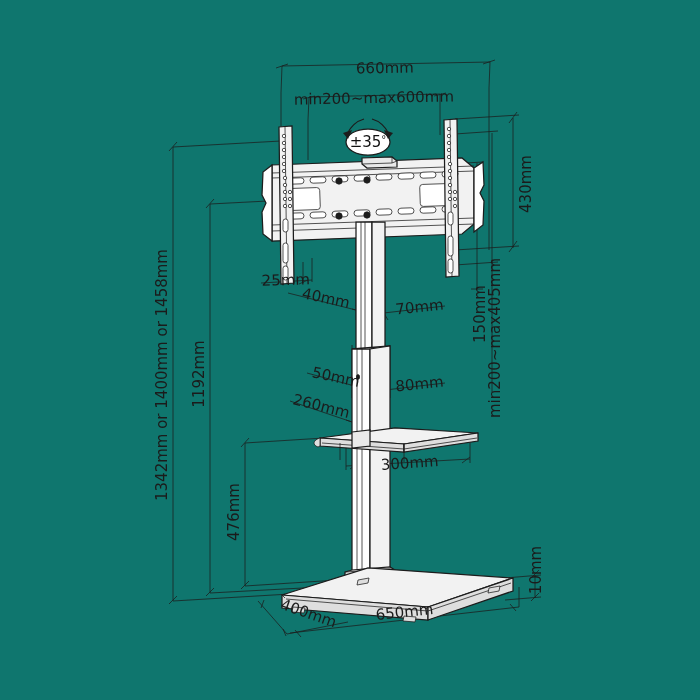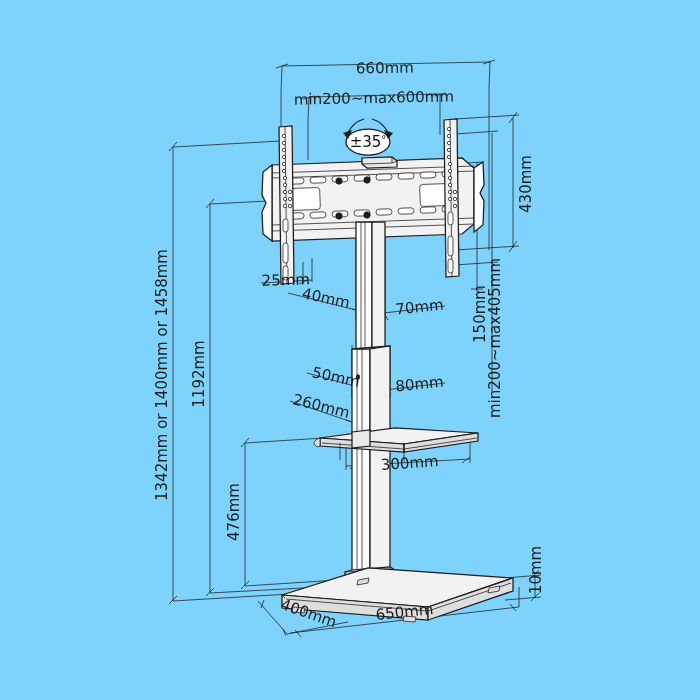--- a/index.html
+++ b/index.html
@@ -1,21 +1,21 @@
 <!DOCTYPE html>
 <html><head>
 <meta charset="utf-8">
 <style>
   html,body{margin:0;padding:0;background:#ffffff;}
   body{
     width:700px;height:700px;overflow:hidden;
     font-family:"DejaVu Sans", sans-serif;
     color:#1a1a1a;
   }
-  #stage{position:relative;width:700px;height:700px;background:#7dd3fc;}
+  #stage{position:relative;width:700px;height:700px;background:#0f766e;}
   svg#drawing{position:absolute;left:0;top:0;width:700px;height:700px;}
   .dimtext{
     font-family:"DejaVu Sans", sans-serif;
     font-size:15px;
     fill:#1b1b1b;
     paint-order:stroke;
   }
   .anglelbl{font-family:"DejaVu Sans", sans-serif;font-size:15px;fill:#111;}
   .anglelbl .deg{font-size:10px;}
   .ln{stroke:#1c1c1c;fill:none;}

